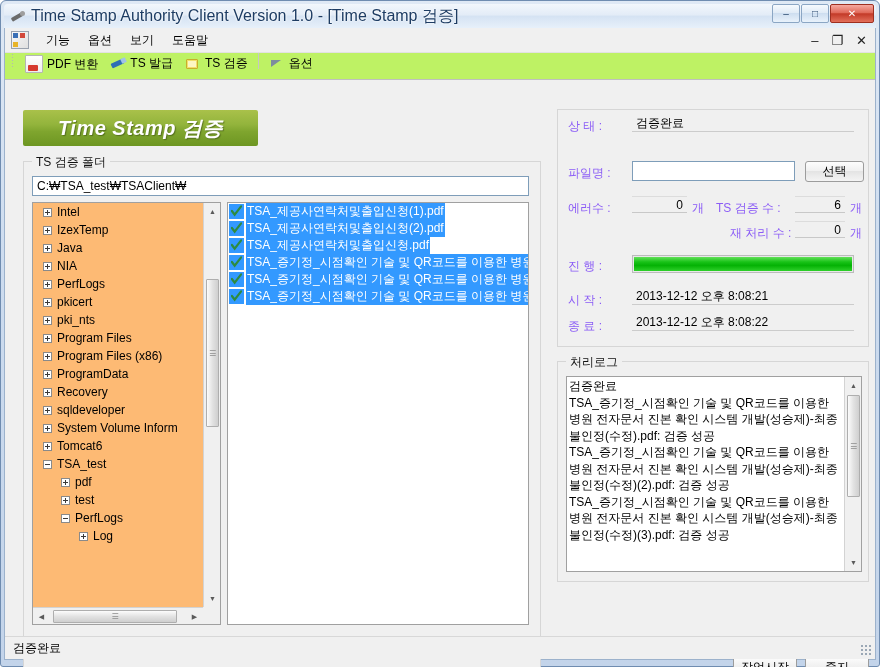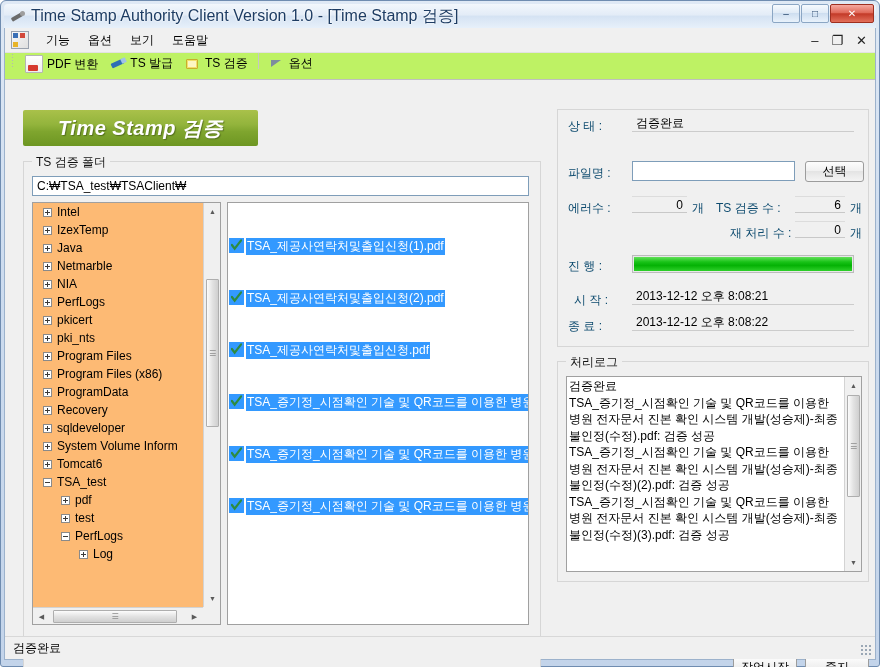--- a/index.html
+++ b/index.html
@@ -148,28 +148,28 @@
     background:linear-gradient(180deg,#fcfcfc,#e2e2e2 50%,#cfcfcf);
     border:1px solid #aeaeae;box-sizing:border-box;border-radius:1px;
     display:flex;align-items:center;justify-content:center;color:#8d8d8d;font-size:8px;
   }
   .sb-corner{position:absolute;right:0;bottom:0;width:17px;height:17px;background:#f0f0f0;}
   
   .listbox{
     position:absolute;left:203px;top:40px;width:302px;height:423px;
     background:#fff;border:1px solid #a0a0a0;box-sizing:border-box;overflow:hidden;
   }
-  .lrow{display:flex;height:17px;white-space:nowrap;margin-top:35px;}
+  .lrow{display:flex;align-items:center;height:17px;white-space:nowrap;}
   .lrow .chk{width:15px;height:15px;position:relative;flex:0 0 auto;margin:0 2px 0 1px;}
   .lrow .lbl{font-size:12px;color:#000;padding:0 1px;}
   .lrow.sel .lbl{background:#3399ff;color:#fff;}
   .lrow.sel .chk{background:#3399ff;}
   
   .fieldrow{position:absolute;display:flex;align-items:center;}
-  .flabel{font-size:12px;color:#0c4a6e;white-space:nowrap;}
+  .flabel{font-size:12px;color:#8b5cf6;white-space:nowrap;}
   .ro-field{
     border-bottom:1px solid #c8c8c8;border-top:1px solid #dcdcdc;
     background:#f0f0f0;height:17px;box-sizing:border-box;
     display:flex;align-items:center;justify-content:flex-end;padding-right:4px;font-size:12px;
   }
   .underline-field{
     border-bottom:1px solid #cccccc;height:17px;box-sizing:border-box;
     display:flex;align-items:center;padding-left:4px;font-size:12px;color:#000;
   }
   .textinput{
@@ -315,24 +315,20 @@
               <div class="tnode lvl1">
                 <span class="exp plus"></span>
                 <span>IzexTemp</span>
               </div>
               <div class="tnode lvl1">
                 <span class="exp plus"></span>
                 <span>Java</span>
               </div>
               <div class="tnode lvl1">
                 <span class="exp plus"></span>
-                <span>Netmarble</span>
-              </div>
-              <div class="tnode lvl1">
-                <span class="exp plus"></span>
                 <span>NIA</span>
               </div>
               <div class="tnode lvl1">
                 <span class="exp plus"></span>
                 <span>PerfLogs</span>
               </div>
               <div class="tnode lvl1">
                 <span class="exp plus"></span>
                 <span>pkicert</span>
               </div>
@@ -505,21 +501,21 @@
           <span class="flabel">개</span>
         </div>
 
         <div class="fieldrow" style="left:10px;top:148px;">
           <span class="flabel">진 행 :</span>
         </div>
         <div class="progress-outer" style="position:absolute;left:74px;top:145px;width:222px;height:18px;">
           <div class="progress-fill" id="progress-fill" style="width: 100%;"></div>
         </div>
 
-        <div class="fieldrow" style="left:10px;top:182px;margin-left:6px;">
+        <div class="fieldrow" style="left:10px;top:182px;">
           <span class="flabel">시 작 :</span>
         </div>
         <div class="underline-field" style="position:absolute;left:74px;top:178px;width:222px;">
           <span>2013-12-12 오후 8:08:21</span>
         </div>
 
         <div class="fieldrow" style="left:10px;top:208px;">
           <span class="flabel">종 료 :</span>
         </div>
         <div class="underline-field" style="position:absolute;left:74px;top:204px;width:222px;">

